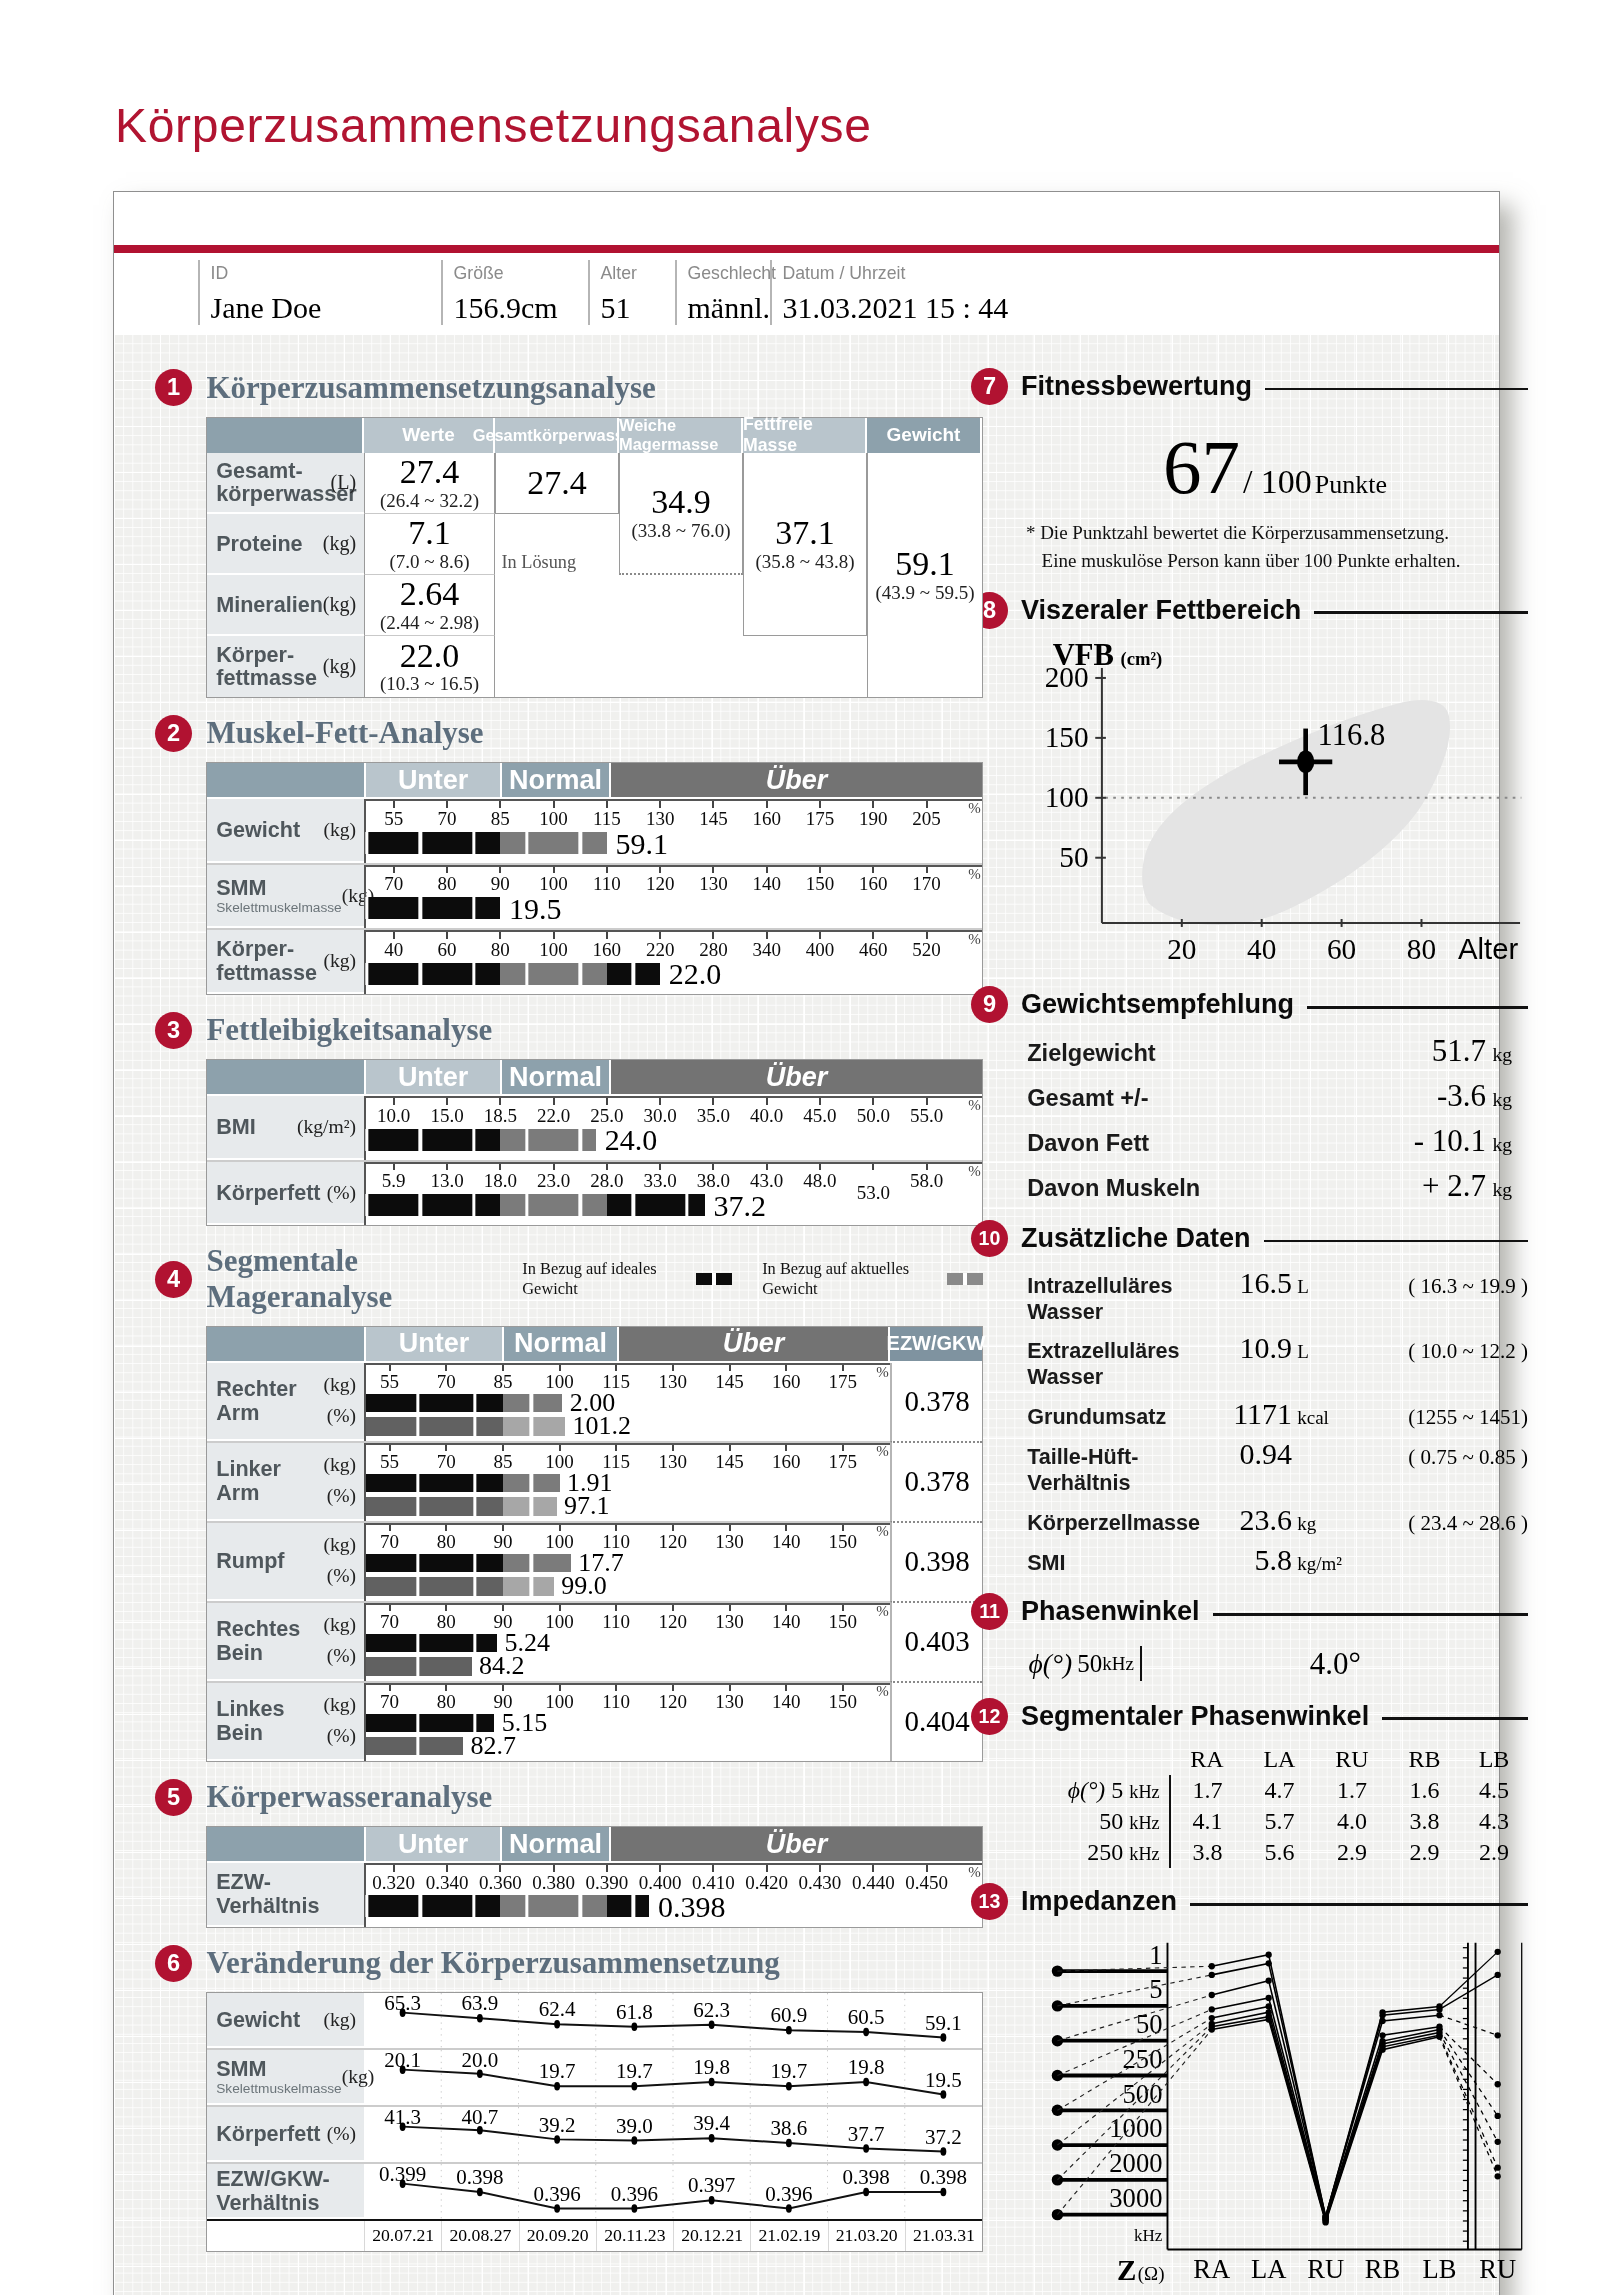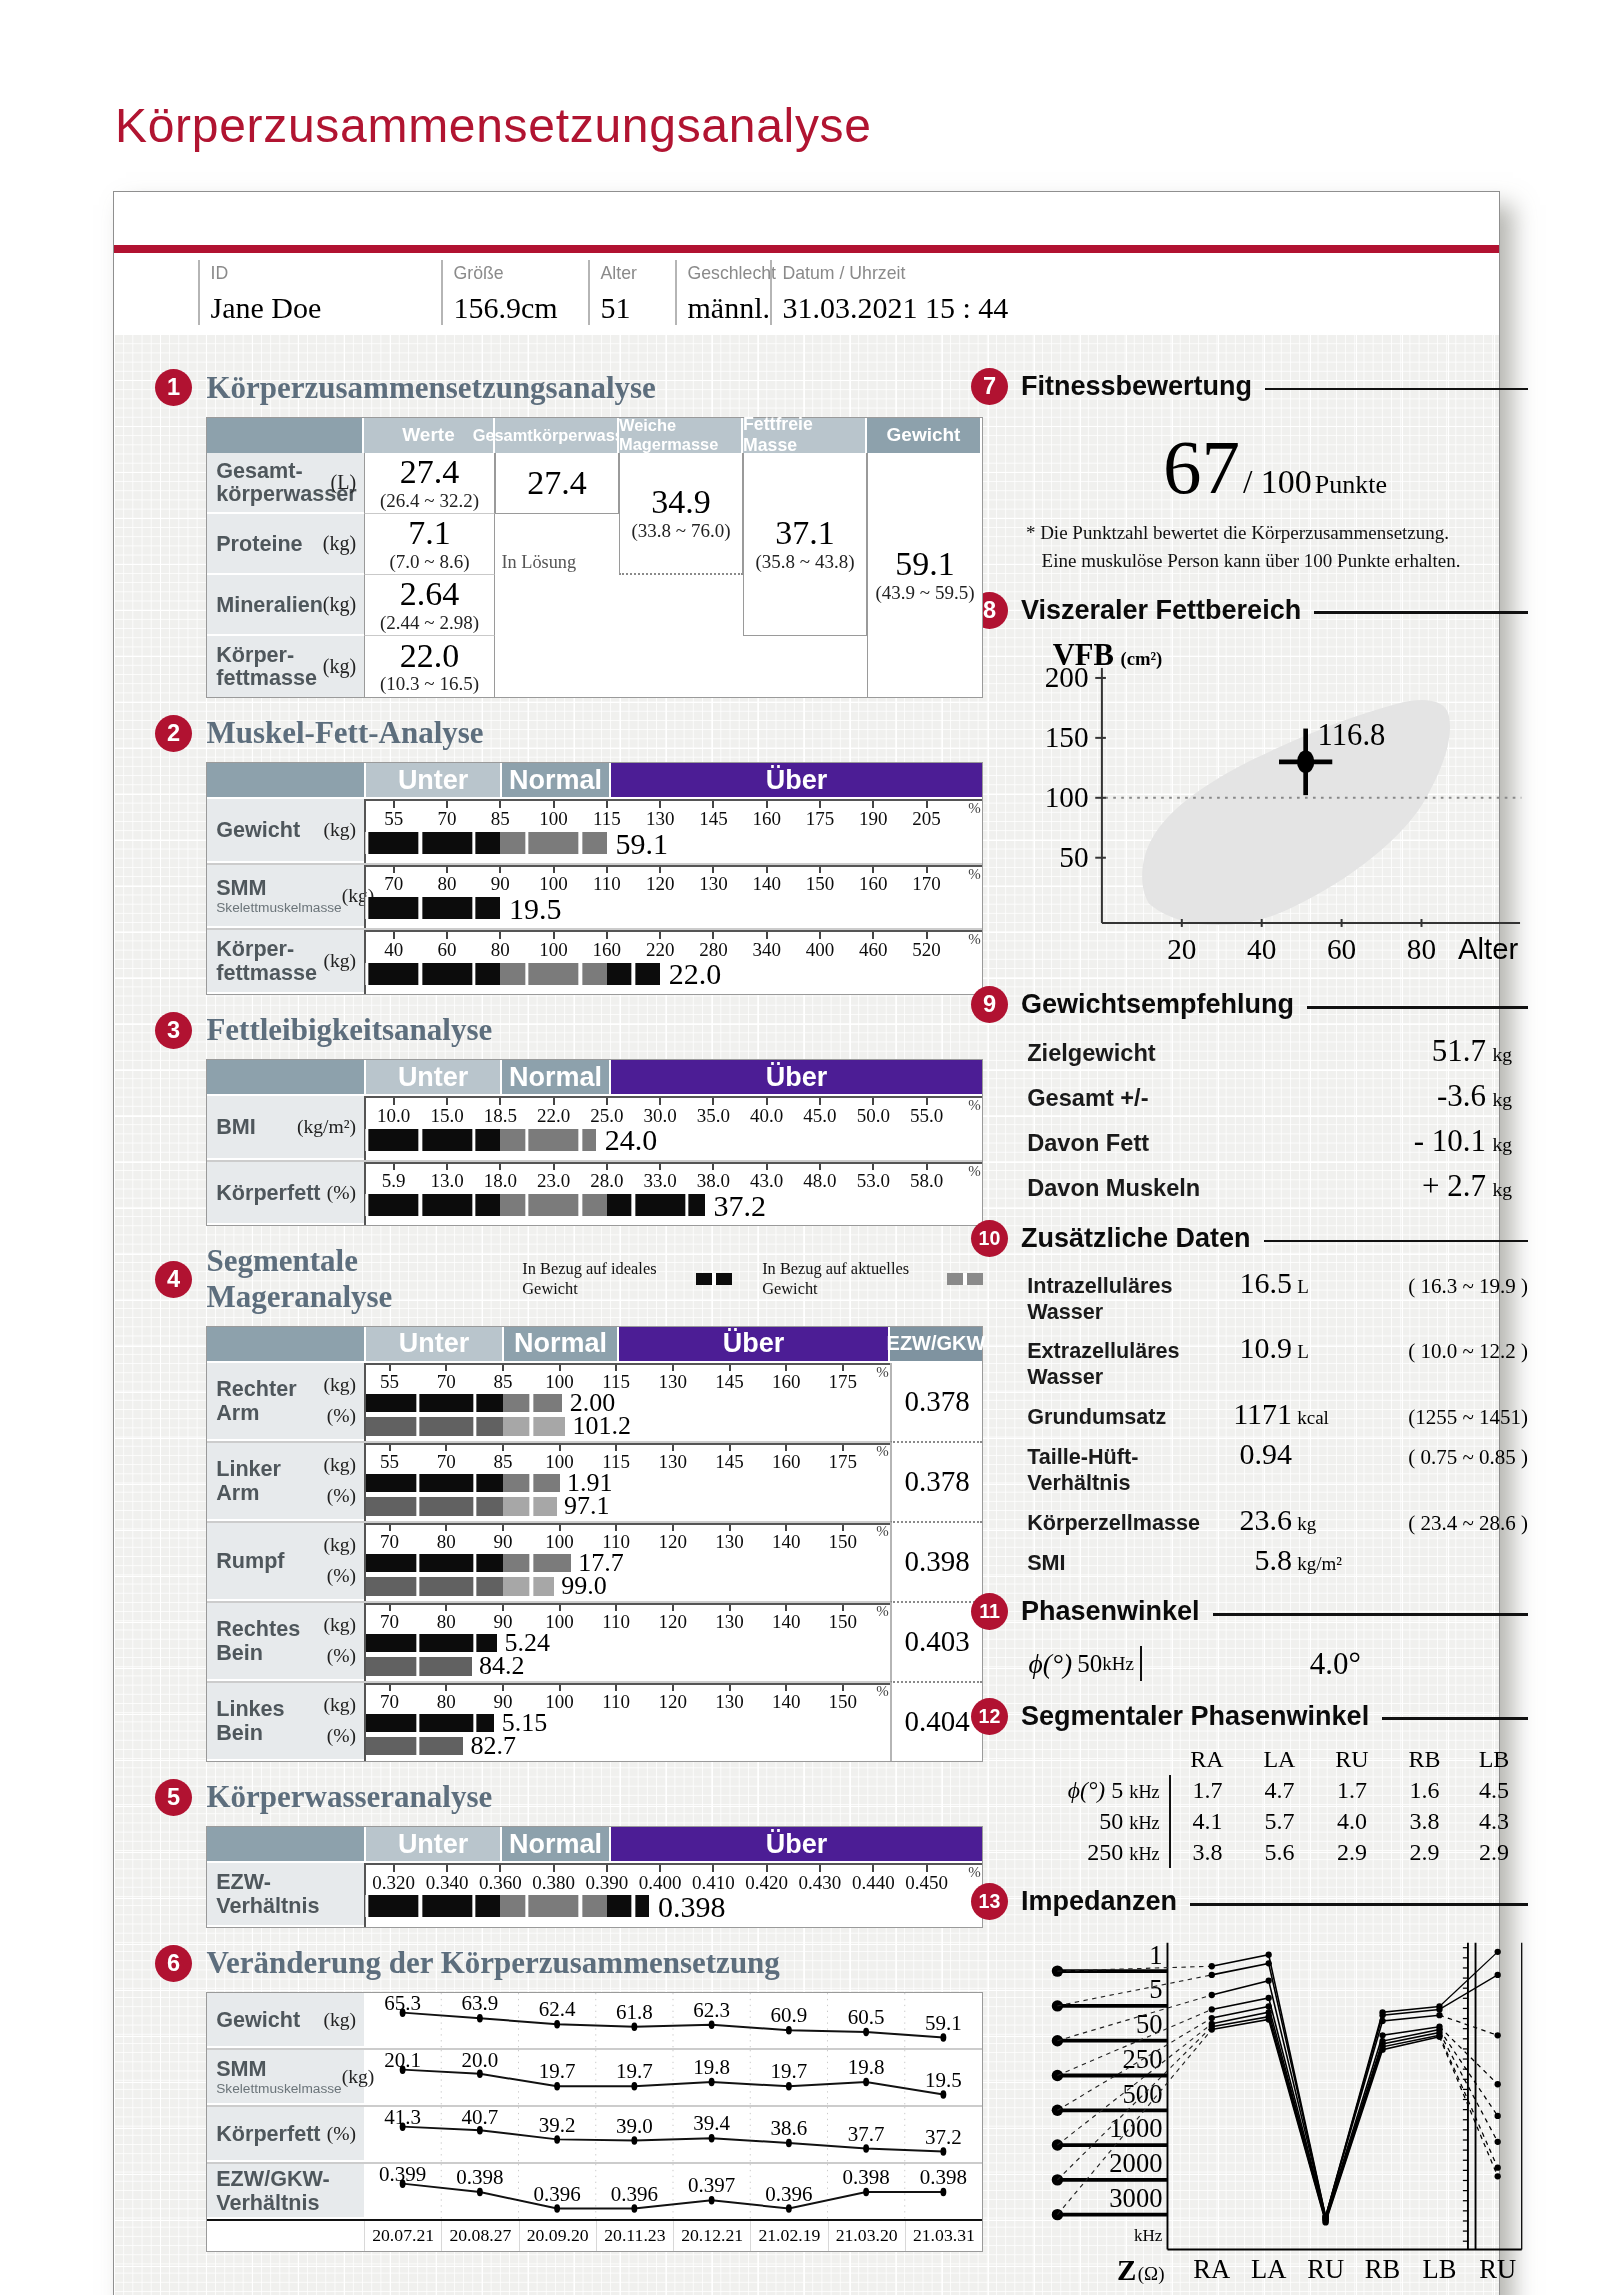--- a/index.html
+++ b/index.html
@@ -68,21 +68,21 @@
             align-items:center; justify-content:center; background:#fff; }
   .bb-solid { border-bottom:1.3px solid #9a9a9a; } .bb-dot { border-bottom:2px dotted #8a8a8a; }
   .t1-rest { position:relative; background:#fff; }
   .inloesung { position:absolute; top:38px; left:6.5px; font-family:"Liberation Serif", serif; font-size:18.3px; color:#555; }
 
   
   .bands { display:flex; height:34px; margin-bottom:2px; }
   .band-spacer { width:157px; background:#8da1ac; margin-right:2px; }
   .band-area { flex:1; display:flex; gap:2px; }
   .band { color:#fff; font-size:27px; font-weight:700; display:flex; align-items:center; justify-content:center; }
-  .band-unter { background:#b9c5cc; } .band-normal { background:#8da1ac; } .band-ueber { background:#4c1d95; flex:1; }
+  .band-unter { background:#b9c5cc; } .band-normal { background:#8da1ac; } .band-ueber { background:#737373; flex:1;font-style:italic; }
   .v11 .band-unter { width:21.8%; } .v11 .band-normal { width:17.3%; }
   .v9  .band-unter { width:26.1%; } .v9  .band-normal { width:21.6%; }
   .band-ezw { width:92px; background:#7f93a0; color:#fff; font-size:20px; font-weight:700;
               display:flex; align-items:center; justify-content:center; margin-left:2px; }
 
   .g-row { display:flex; background:#fff; border-top:2px solid #cccccc; }
   .g-row:first-child { border-top:none; }
   .g-label { width:157px; background:#e7eaec; display:flex; align-items:center; justify-content:space-between;
              padding:0 7.9px 0 9.2px; border-bottom:2px solid #fff; }
   .g-label .nm { font-size:21.6px; font-weight:700; color:#4f575c; line-height:1.1; width:103px; }
@@ -509,21 +509,21 @@
                   <span class="ticklabel" style="left: 39.1%;">28.0</span>
                   <span class="tickmark" style="left: 47.75%;"></span>
                   <span class="ticklabel" style="left: 47.75%;">33.0</span>
                   <span class="tickmark" style="left: 56.4%;"></span>
                   <span class="ticklabel" style="left: 56.4%;">38.0</span>
                   <span class="tickmark" style="left: 65.05%;"></span>
                   <span class="ticklabel" style="left: 65.05%;">43.0</span>
                   <span class="tickmark" style="left: 73.7%;"></span>
                   <span class="ticklabel" style="left: 73.7%;">48.0</span>
                   <span class="tickmark" style="left: 82.35%;"></span>
-                  <span class="ticklabel" style="left: 82.35%;">53.0</span>
+                  <span class="ticklabel" style="left: 82.35%; margin-top: 12px;">53.0</span>
                   <span class="tickmark" style="left: 91%;"></span>
                   <span class="ticklabel" style="left: 91%;">58.0</span>
                   <span class="pctsign">%</span>
                 </div>
                 <div class="g-barline">
                   <div class="seg seg-black" style="left: 0%; width: 21.8%;"></div>
                   <div class="seg seg-gray" style="left: 21.8%; width: 17.3%;"></div>
                   <div class="seg seg-black" style="left: 39.1%; width: 15.916%;"></div>
                   <div class="slit" style="left: 0.175%;"></div>
                   <div class="slit" style="left: 8.825%;"></div>

